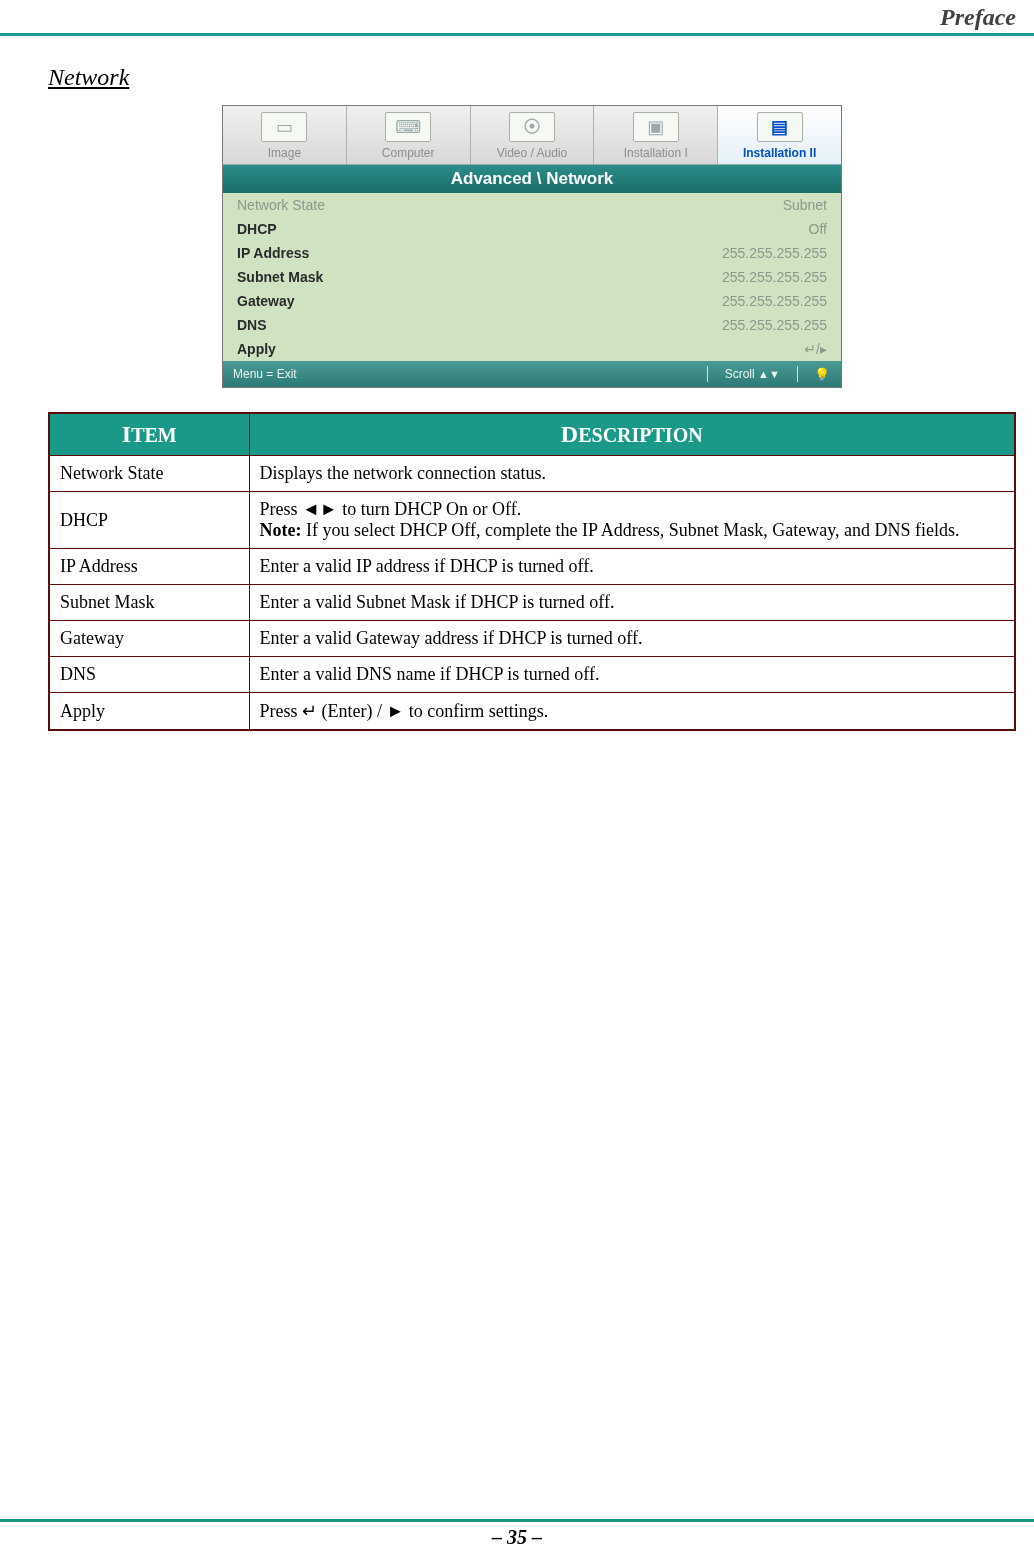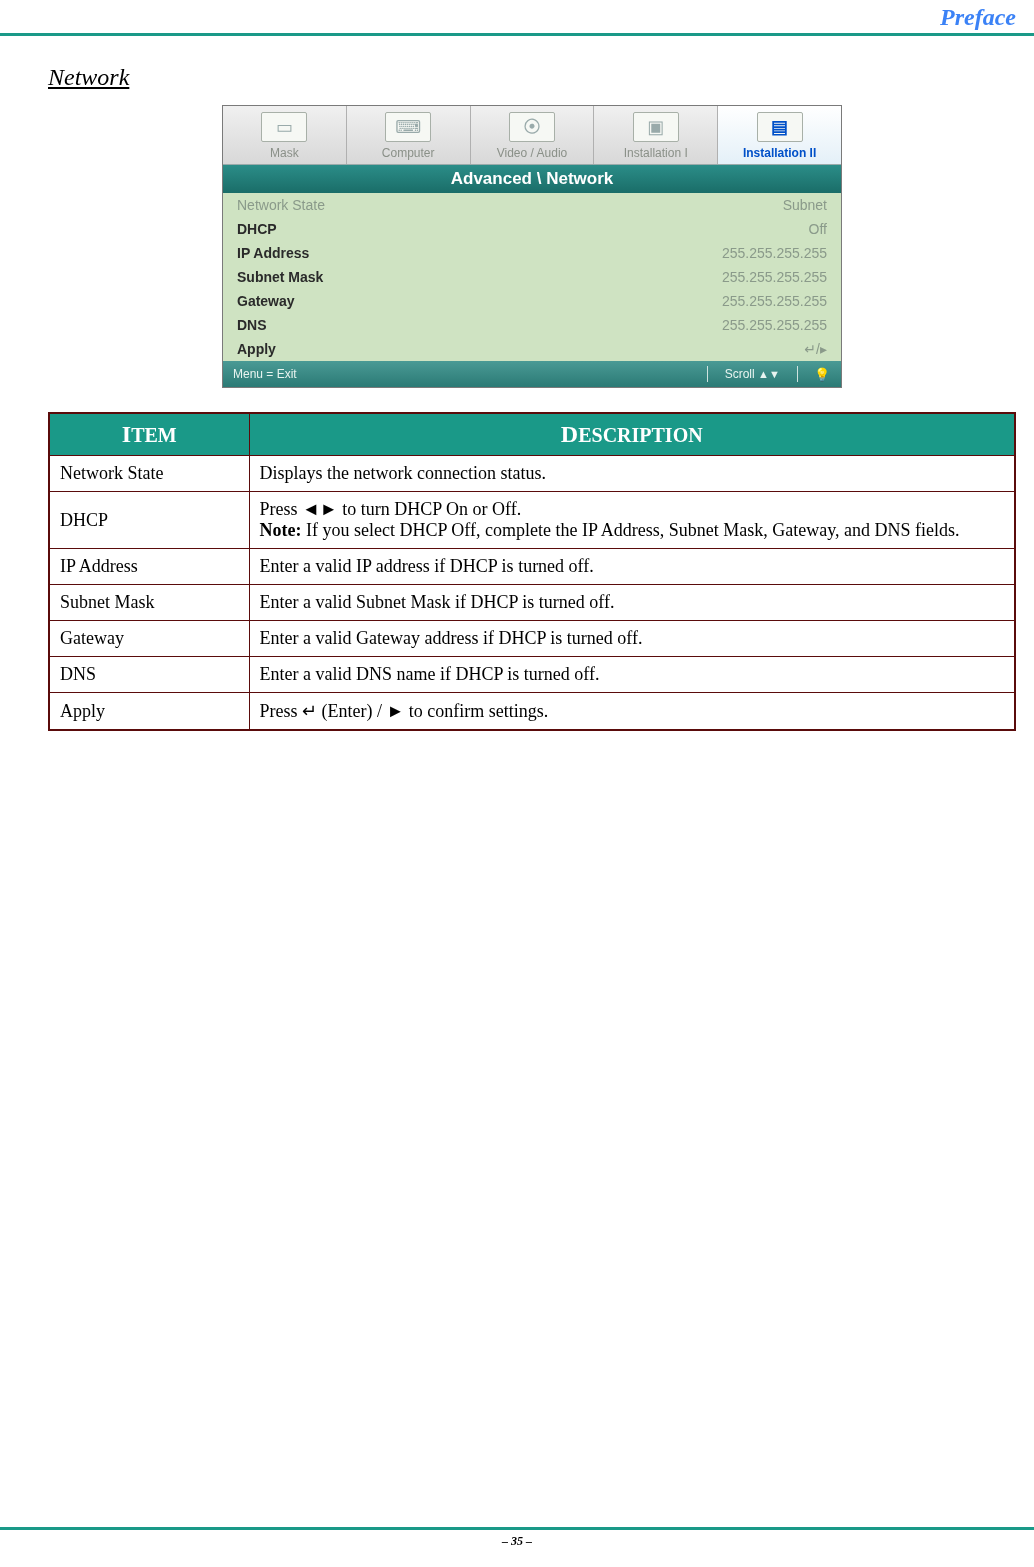--- a/index.html
+++ b/index.html
@@ -13,21 +13,21 @@
     background: #fff;
   }
   .header-bar {
     border-bottom: 3px solid #1a9988;
     padding: 4px 18px 2px 0;
     text-align: right;
   }
   .header-title {
     font-style: italic;
     font-weight: bold;
-    color: #3b82f6;
+    color: #404040;
     font-size: 24px;
   }
   .page-body {
     padding: 28px 18px 0 48px;
   }
   .section-heading {
     font-style: italic;
     font-size: 24px;
     text-decoration: underline;
     margin-bottom: 14px;
@@ -128,40 +128,40 @@
 
   .footer-bar {
     position: absolute;
     bottom: 18px;
     left: 0; right: 0;
     text-align: center;
     border-top: 3px solid #1a9988;
     padding-top: 4px;
     font-style: italic;
     font-weight: bold;
-    font-size: 12px;
+    font-size: 20px;
   }
 </style>
 </head>
 <body>
 
 <div class="header-bar">
   <span class="header-title">Preface</span>
 </div>
 
 <div class="page-body">
   <div class="section-heading">Network</div>
 
   <div class="osd-wrap">
     <div class="osd-tabs">
       <div class="osd-tab">
         <div class="tab-icon-box">
             <span>▭</span>
           </div>
-        <span>Mask</span>
+        <span>Image</span>
       </div>
       <div class="osd-tab">
         <div class="tab-icon-box">
             <span>⌨</span>
           </div>
         <span>Computer</span>
       </div>
       <div class="osd-tab">
         <div class="tab-icon-box">
             <span>⦿</span>

